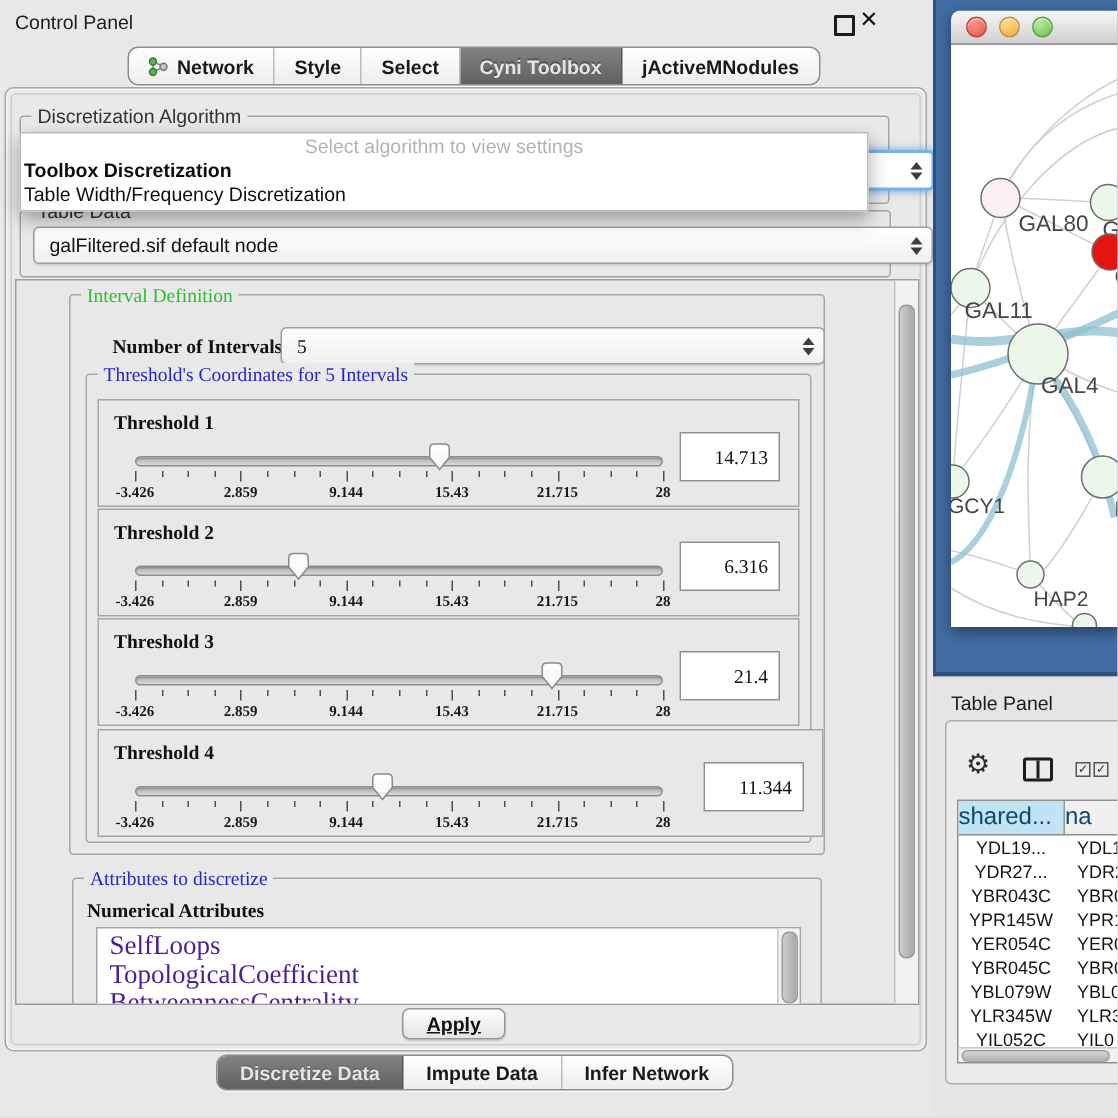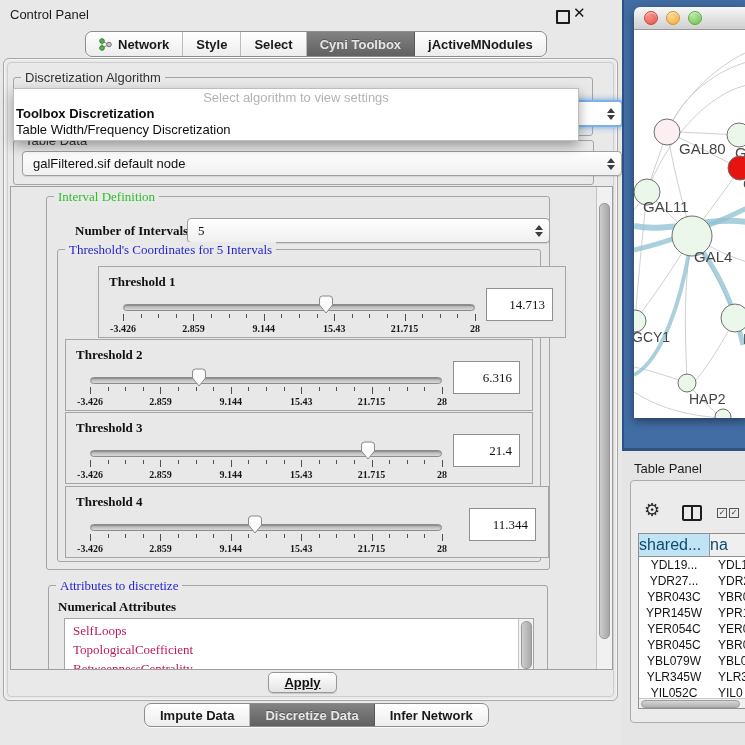--- a/index.html
+++ b/index.html
@@ -79,21 +79,21 @@
   .tick.minor{height:4px;}
   .sl-labels{position:absolute;left:0;right:0;top:30px;height:12px;}
   .sl-labels span{position:absolute;transform:translateX(-50%);font-size:10px;font-weight:bold;color:#181818;white-space:nowrap;}
   .thr-value{position:absolute;right:12px;top:21px;width:58px;height:31px;border:1px solid #8f8f8f;
        background:#fff;font-size:13px;color:#111;text-align:right;line-height:31px;padding-right:7px;}
 
   .attr-group{left:37px;top:398px;width:498px;height:150px;}
   .attr-sub{position:absolute;left:9px;top:13px;font-size:13px;font-weight:bold;color:#111;}
   .attr-list{position:absolute;left:15px;top:32px;width:468px;height:112px;background:#fff;border:1px solid #a5a5a5;overflow:hidden;}
   .attr-list ul{margin:0;padding:2px 0 0 8px;list-style:none;}
-  .attr-list li{font-size:13px;color:#be185d;line-height:19px;white-space:nowrap;}
+  .attr-list li{font-size:18px;color:#4c1d95;line-height:19px;white-space:nowrap;}
   .attr-scroll{position:absolute;right:0;top:0;bottom:0;width:14px;background:#f2f2f2;border-left:1px solid #c6c6c6;}
   .attr-thumb{position:absolute;left:2px;top:2px;width:9px;height:46px;border-radius:5px;
        background:linear-gradient(90deg,#cfcfcf,#a8a8a8);border:1px solid #9a9a9a;}
   .vscroll{position:absolute;right:0;top:0;bottom:0;width:15px;background:#f1f1f1;border-left:1px solid #c2c2c2;}
   .vthumb{position:absolute;left:2px;top:16px;width:9px;height:434px;border-radius:5px;
        background:linear-gradient(90deg,#cdcdcd,#a6a6a6);border:1px solid #989898;}
 
   .apply-btn{left:268px;top:672px;width:69px;height:21px;border:1px solid #979797;border-radius:5px;
        background:linear-gradient(#ffffff,#e4e4e4);font-size:13px;font-weight:bold;color:#111;
        font-family:"Liberation Sans",sans-serif;display:flex;align-items:center;justify-content:center;
@@ -212,21 +212,21 @@
       <div class="combo ni-combo">
         <span>5</span>
         <span class="stepper">
             <span class="tri-up"></span>
             <span class="tri-down"></span>
           </span>
       </div>
       <div class="group thr-group">
         <span class="gtitle blue">Threshold's Coordinates for 5 Intervals</span>
         <div id="threshold-list">
-            <div class="thr-box" style="top: 16px; margin-left: 33px;">
+            <div class="thr-box" style="top: 16px;">
               <div class="thr-label">Threshold 1</div>
               <div class="sl-area">
                 <div class="sl-track"></div>
                 <div class="sl-ticks">
                   <div class="tick major" style="left: 0%;"></div>
                   <div class="tick minor" style="left: 5%;"></div>
                   <div class="tick minor" style="left: 10%;"></div>
                   <div class="tick minor" style="left: 15%;"></div>
                   <div class="tick major" style="left: 20%;"></div>
                   <div class="tick minor" style="left: 25%;"></div>
@@ -407,25 +407,25 @@
     </div>
 
     <div class="vscroll">
         <div class="vthumb"></div>
       </div>
   </div>
 
   <button class="abs apply-btn">Apply</button>
 
   <div class="abs seg" id="bottom-tabs">
+      <div class="segitem selected">
+        <span>Discretize Data</span>
+      </div>
       <div class="segitem">
         <span>Impute Data</span>
-      </div>
-      <div class="segitem selected">
-        <span>Discretize Data</span>
       </div>
       <div class="segitem">
         <span>Infer Network</span>
       </div>
     </div>
 
   <div class="abs blue-field">
     <div class="mac-window">
       <div class="mac-titlebar">
         <span class="light red"></span>

